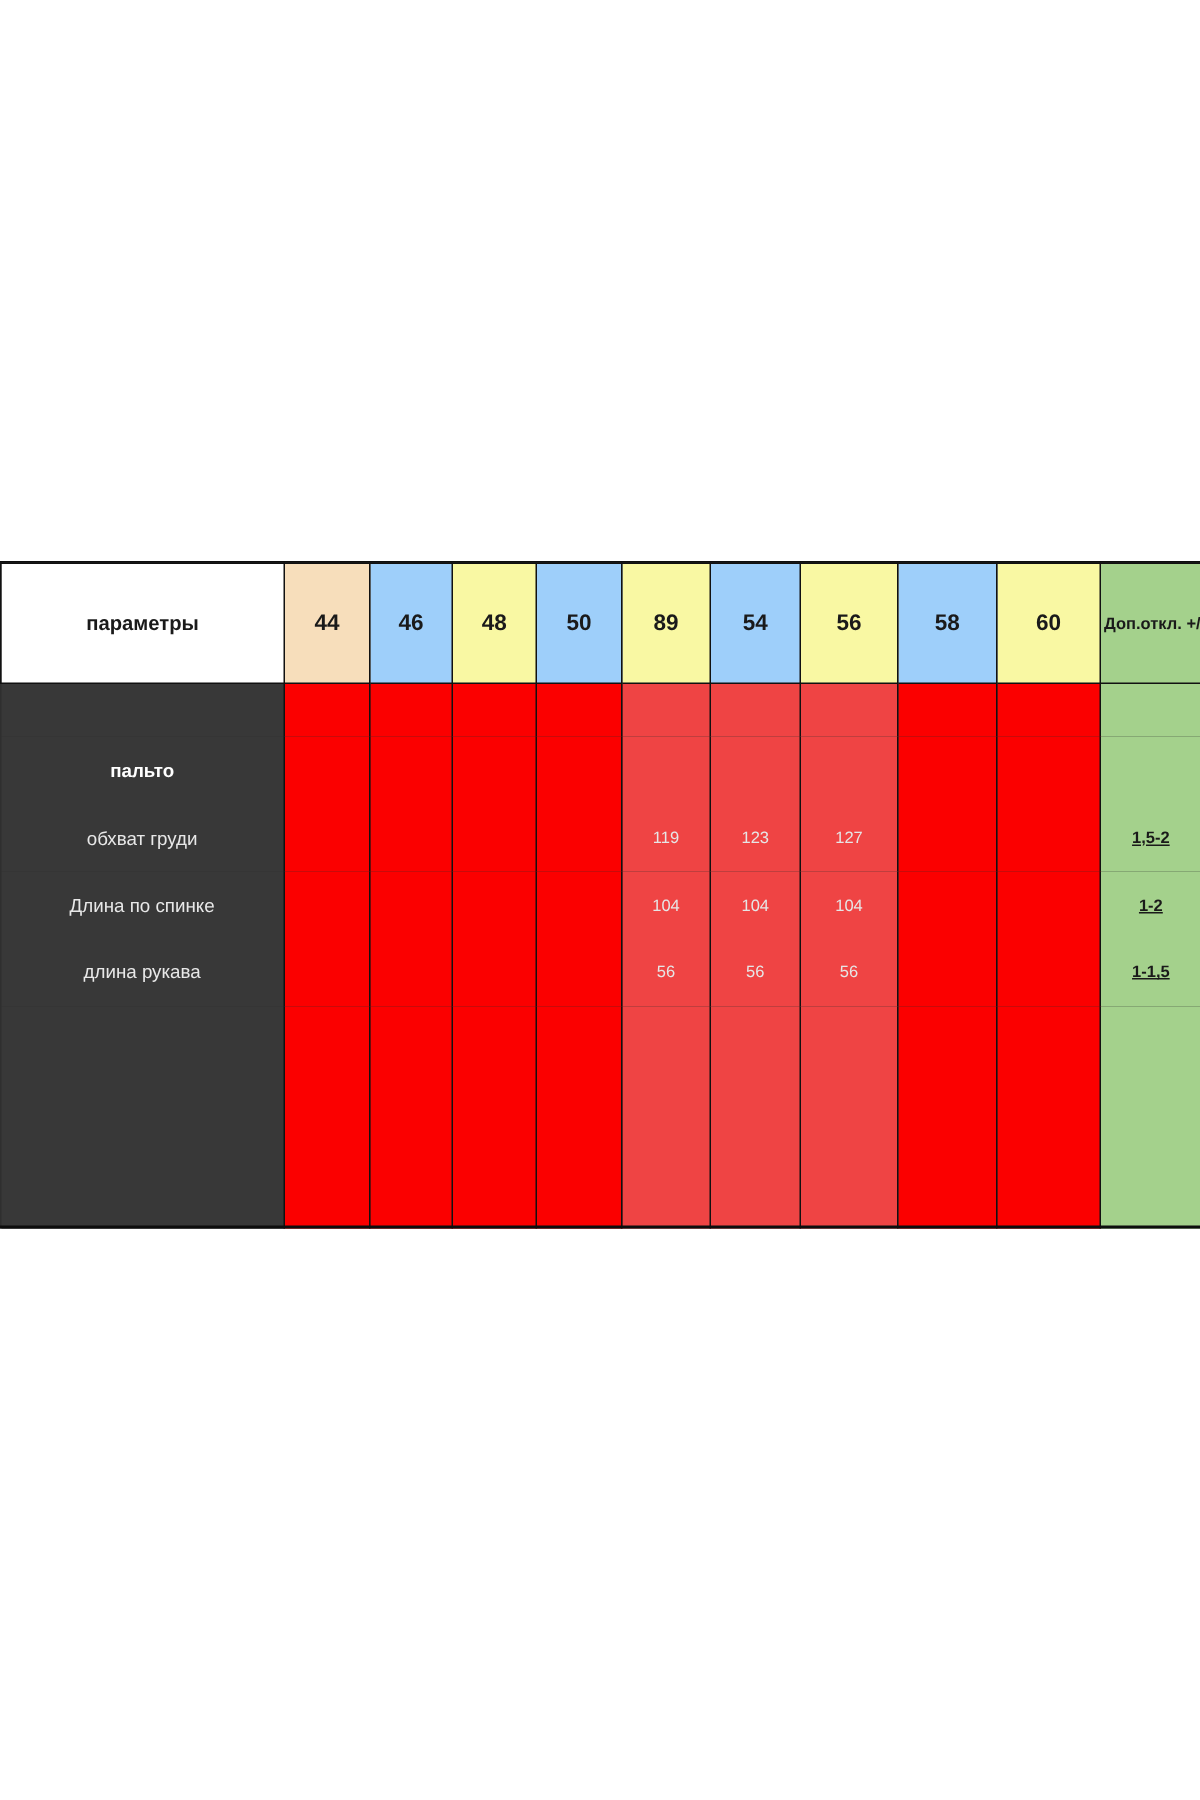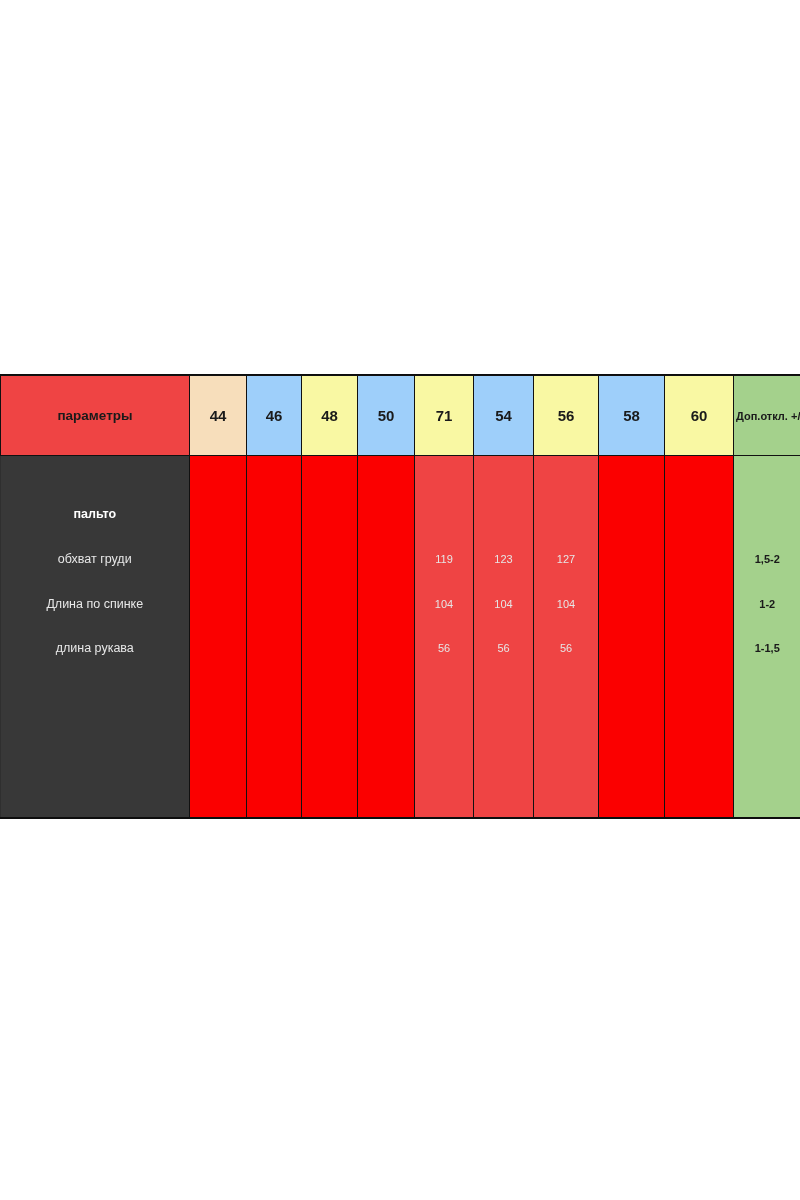--- a/index.html
+++ b/index.html
@@ -44,21 +44,21 @@
   th, td {
     padding: 0;
     margin: 0;
     border: 1px solid #111111;
     text-align: center;
     vertical-align: middle;
     box-sizing: border-box;
   }
 
   th.param-head {
-    background: #ef4444;
+    background: #ffffff;
     color: #1a1a1a;
     font-size: 13.5px;
     font-weight: bold;
     text-align: center;
   }
 
   th.size-head {
     font-size: 15px;
     font-weight: bold;
     color: #1a1a1a;
@@ -110,20 +110,21 @@
 
   td.tol-cell {
     background: #a4d18c;
     color: #1a1a1a;
     font-size: 11px;
     font-weight: bold;
     border-top: none;
     border-bottom: none;
     border-left: 1px solid #111;
     border-right: none;
+    text-decoration: underline;
   }
 
   tr.data-row { height: 30px; }
   tr.spacer-row-top { height: 24px; }
   tr.spacer-row-bottom { height: 99px; }
 
   
   .table-bottom-edge {
     position: absolute;
     left: 0px;
@@ -173,21 +174,21 @@
         <col style="width:67px">
       </colgroup>
 
       <thead>
         <tr class="head-row">
           <th class="param-head">параметры</th>
           <th class="size-head" style="background:#f7debb">44</th>
           <th class="size-head" style="background:#9ecffa">46</th>
           <th class="size-head" style="background:#f9f8a3">48</th>
           <th class="size-head" style="background:#9ecffa">50</th>
-          <th class="size-head" style="background:#f9f8a3">71</th>
+          <th class="size-head" style="background:#f9f8a3">89</th>
           <th class="size-head" style="background:#9ecffa">54</th>
           <th class="size-head" style="background:#f9f8a3">56</th>
           <th class="size-head" style="background:#9ecffa">58</th>
           <th class="size-head" style="background:#f9f8a3">60</th>
           <th class="tol-head" style="background:#a4d18c">Доп.откл. +/-</th>
         </tr>
       </thead>
 
       <tbody>
 

